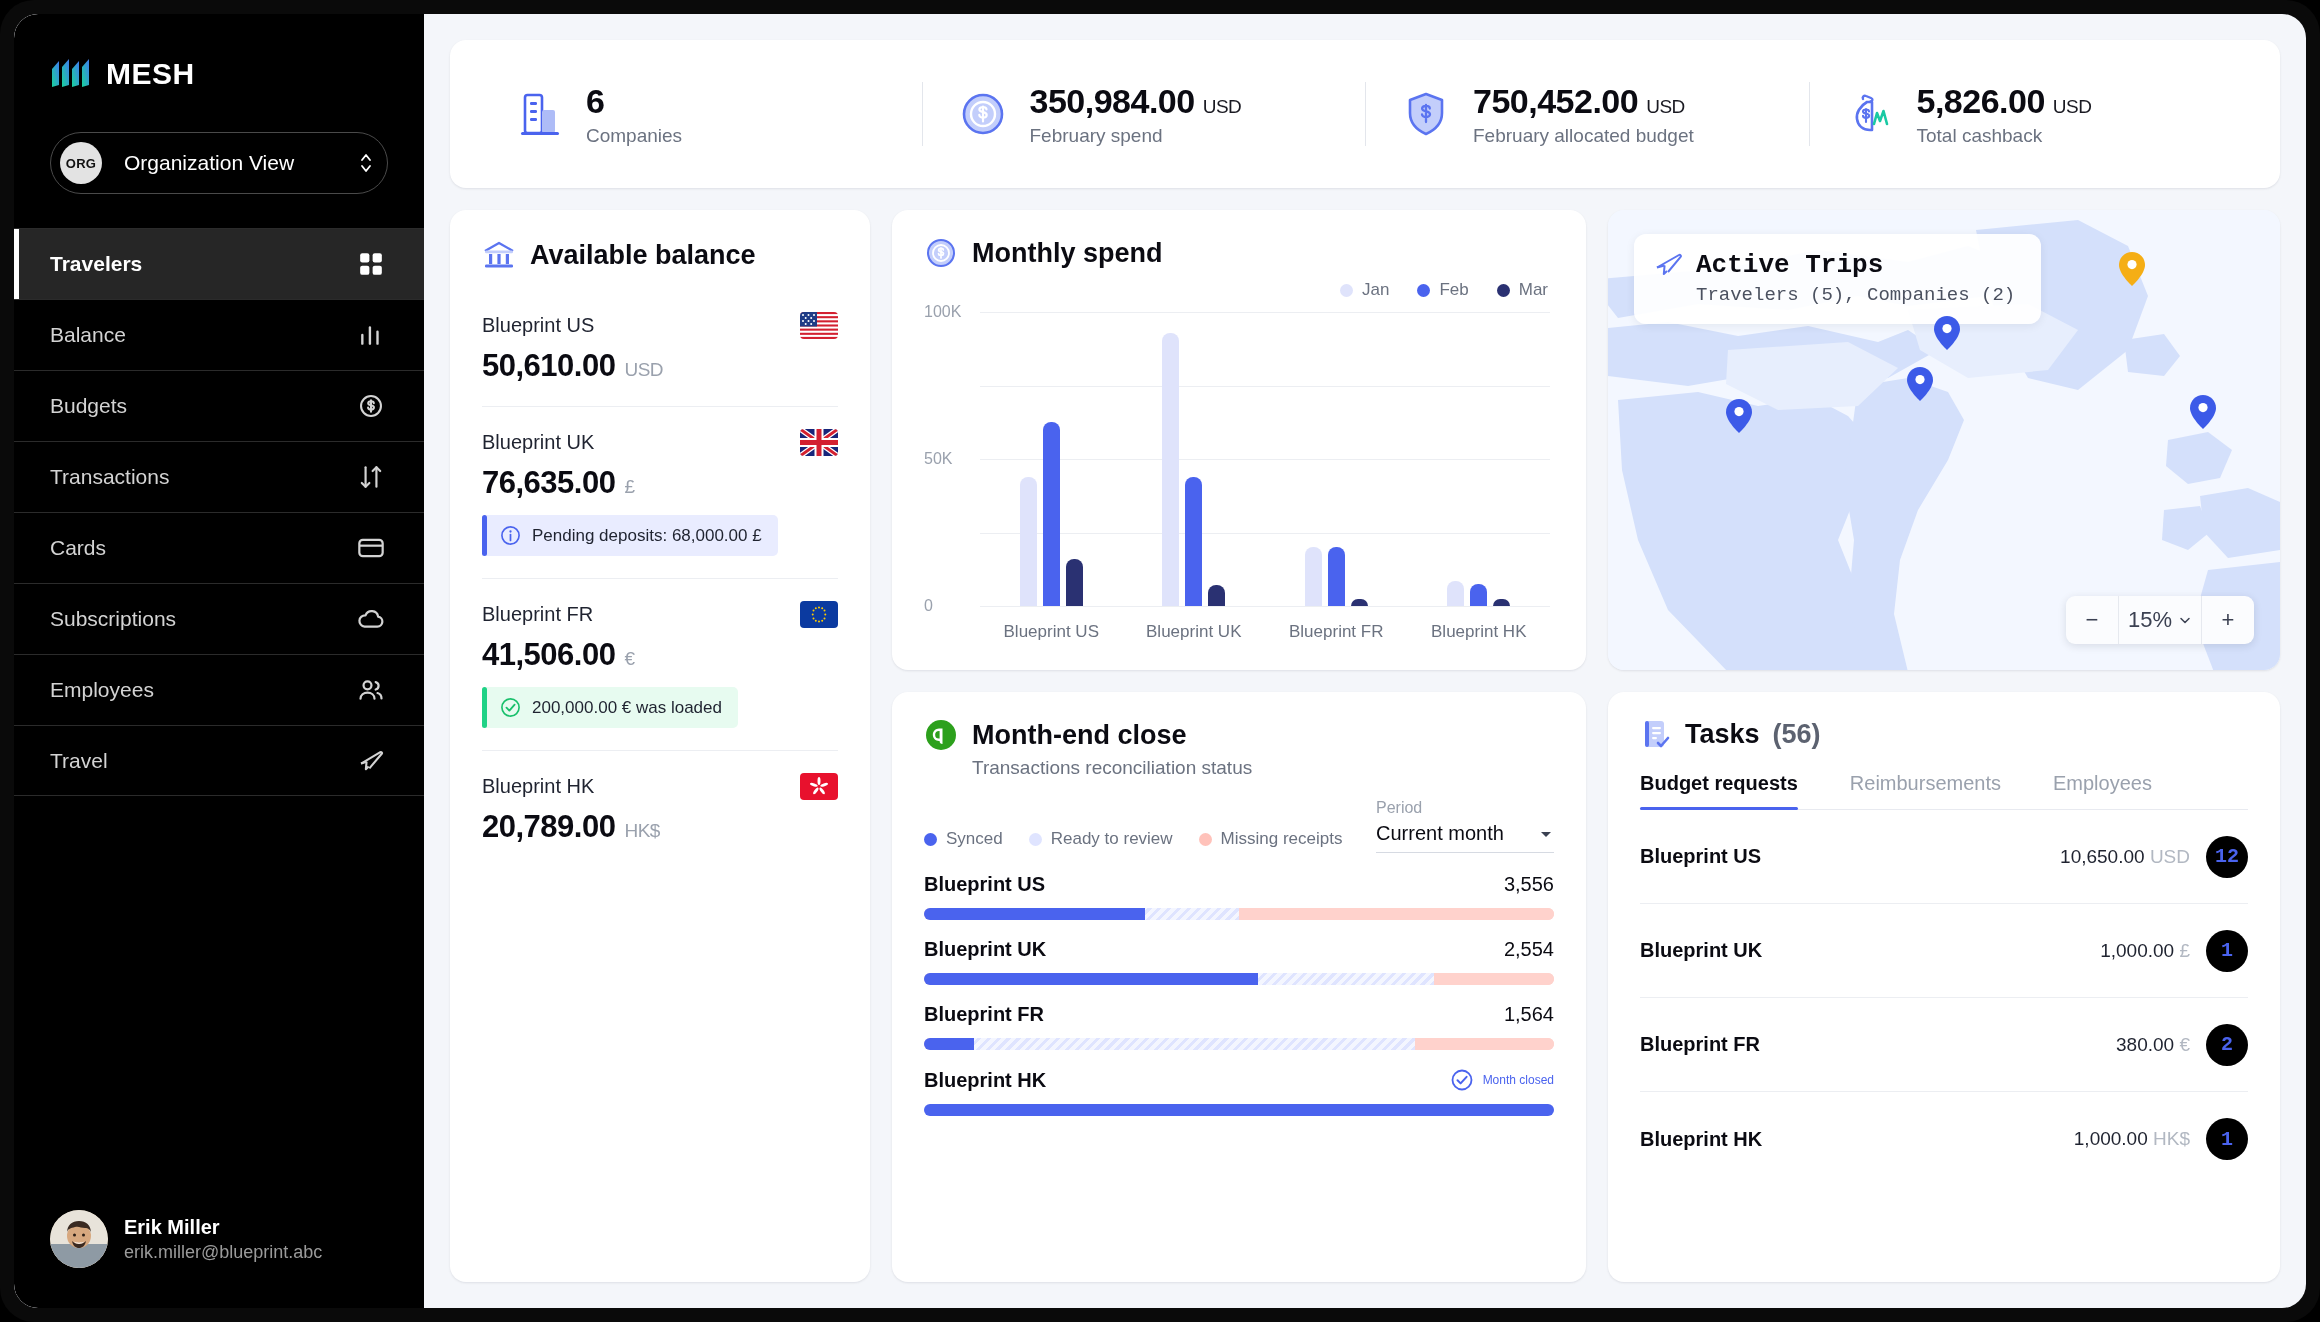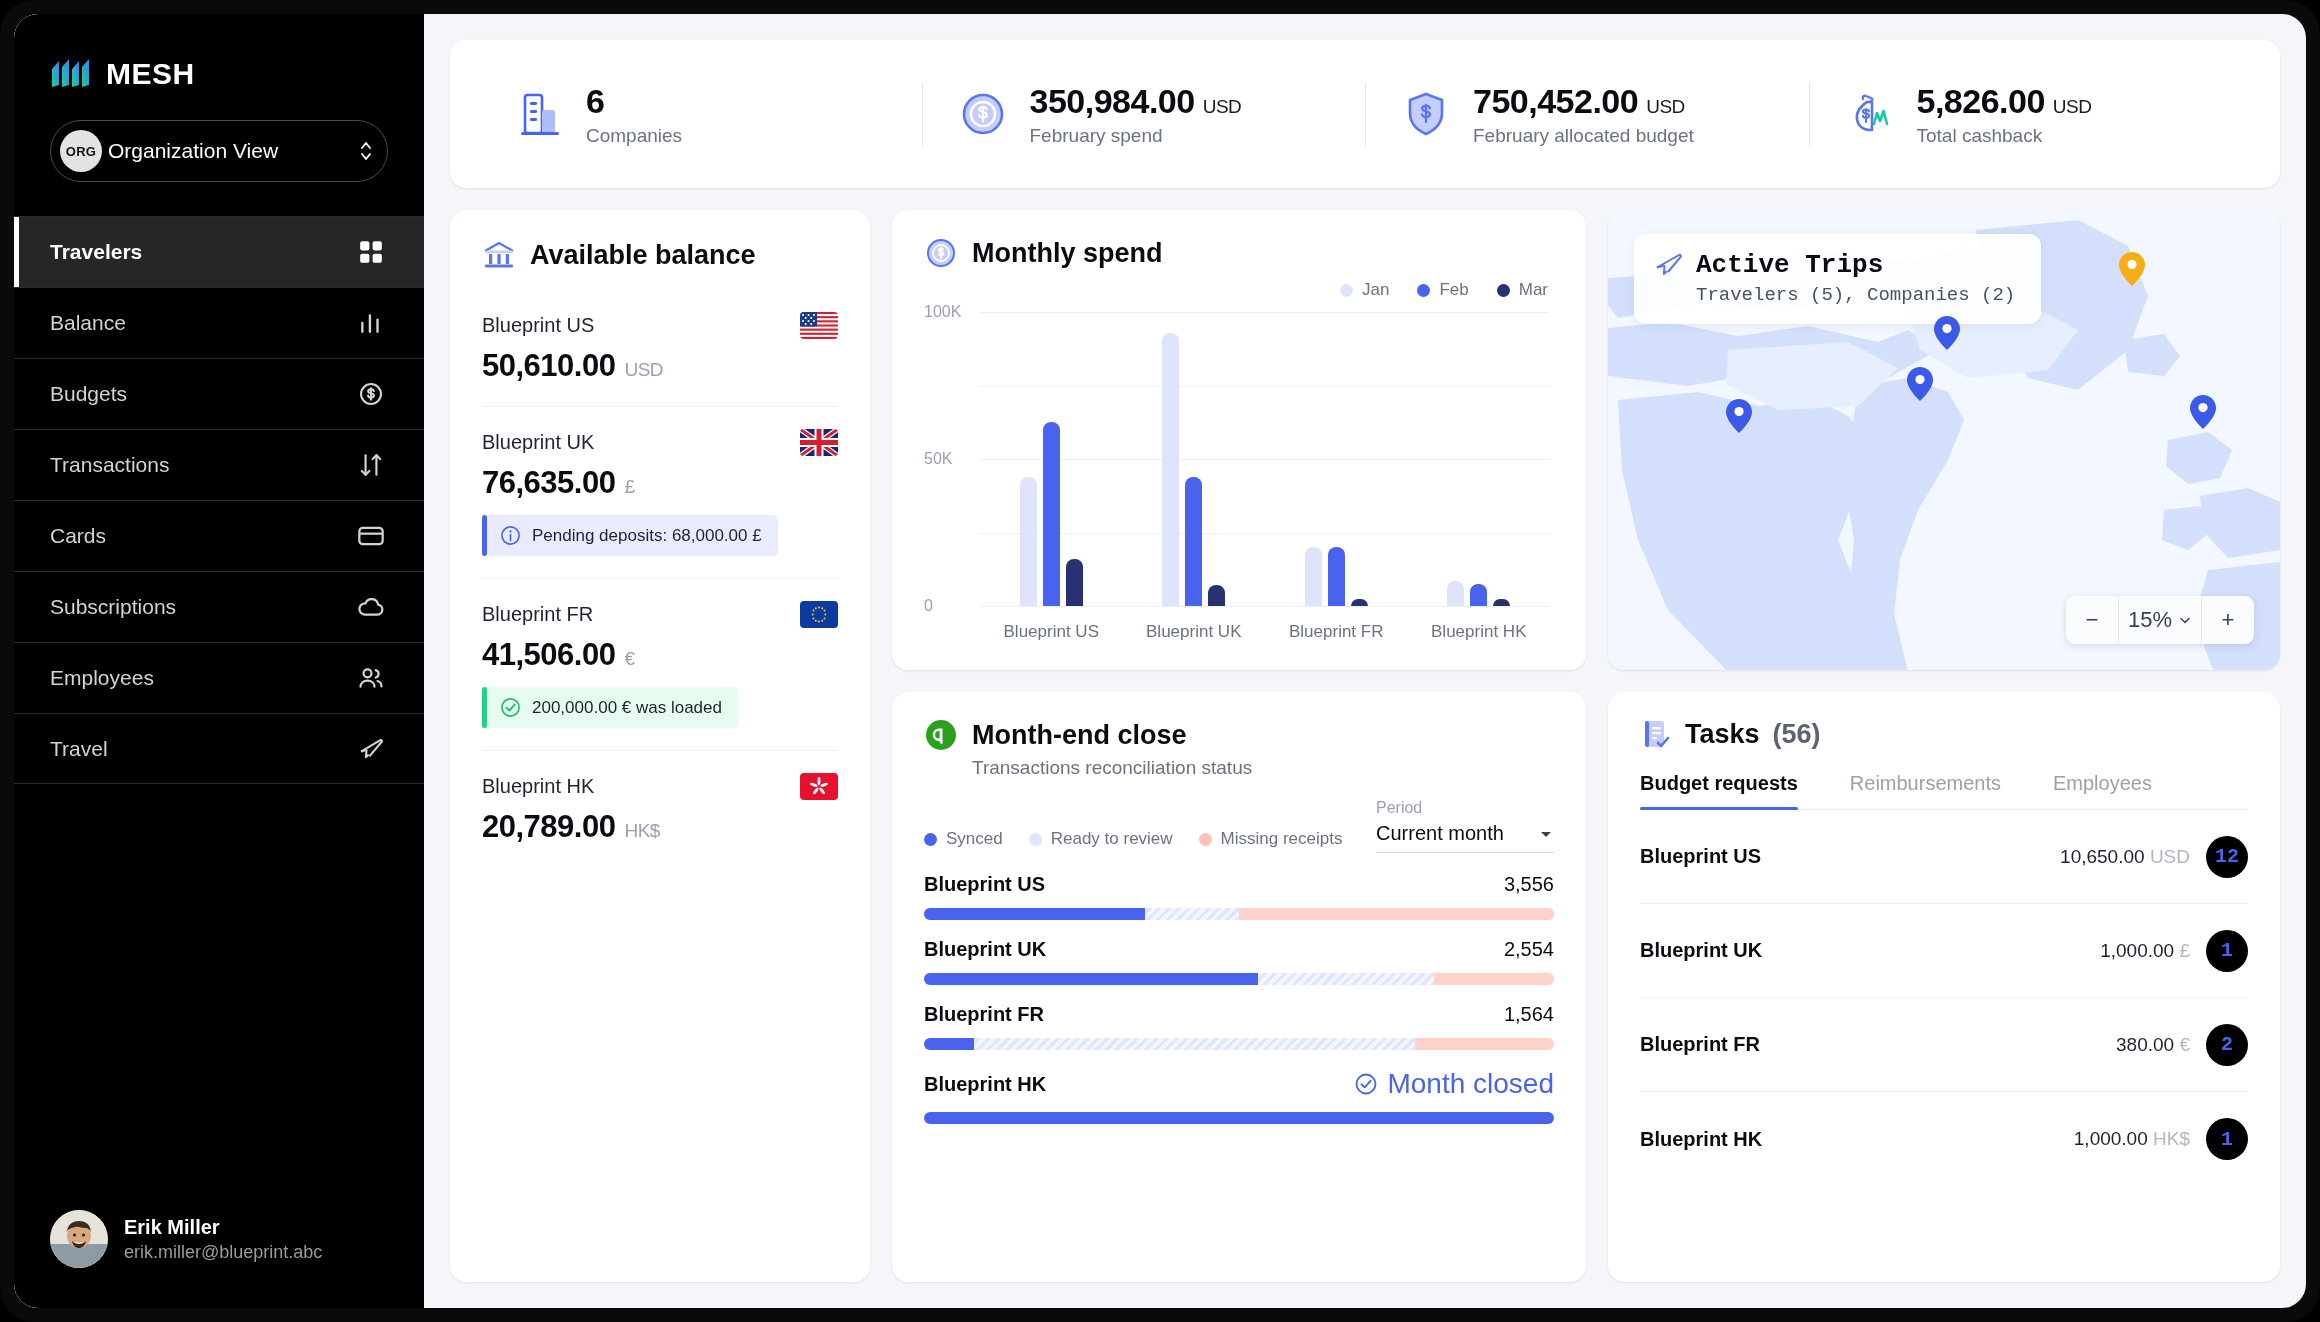--- a/index.html
+++ b/index.html
@@ -35,27 +35,27 @@
     border-radius: 24px 0 0 24px;
   }
   .sb-top { padding: 38px 36px 0 36px; }
   .logo-row { display: flex; align-items: center; gap: 10px; height: 44px; }
   .logo-mark { width: 46px; height: 30px; display: block; }
   .logo-text {
     color: #fff; font-size: 30px; font-weight: bold;
     letter-spacing: 0.5px;
   }
   .org-switch {
-    margin-top: 24px;
+    margin-top: 36px;
     height: 62px;
     border: 1px solid #4a4a4a;
     border-radius: 31px;
     display: flex; align-items: center;
     padding: 0 14px 0 9px;
-    gap: 6px;
+    gap: 22px;
   }
   .org-badge {
     width: 42px; height: 42px; border-radius: 50%;
     background: #e3e3e3; color: #111;
     font-size: 13px; font-weight: bold;
     display: flex; align-items: center; justify-content: center;
     letter-spacing: .3px;
     flex: 0 0 42px;
   }
   .org-label { color: #fff; font-size: 21px; flex: 1; }
@@ -229,21 +229,21 @@
     padding-bottom: 7px;
     display: flex; align-items: center;
     font-size: 20px; color: #0b0b12;
   }
   .period-sel span { flex: 1; }
   .mec-rows { margin-top: 20px; display: flex; flex-direction: column; gap: 18px; }
   .mec-row { }
   .mec-head { display: flex; align-items: center; }
   .mec-name { flex: 1; font-size: 20px; font-weight: bold; color: #0b0b12; }
   .mec-val { font-size: 20px; color: #0b0b12; }
-  .mec-closed { display: flex; align-items: center; gap: 9px; font-size: 28px; color: #4a63ee; }
+  .mec-closed { display: flex; align-items: center; gap: 9px; font-size: 12px; color: #4a63ee; }
   .mec-closed .ci { width: 24px; height: 24px; }
   .pbar {
     margin-top: 12px; height: 12px; border-radius: 6px;
     overflow: hidden; display: flex; background: #ffd2cc;
   }
   .seg-sync { background: #4a63ee; height: 100%; }
   .seg-rev {
     height: 100%;
     background:
       repeating-linear-gradient(-45deg,#dfe4ff 0 3px,#f4f6ff 3px 7px);

